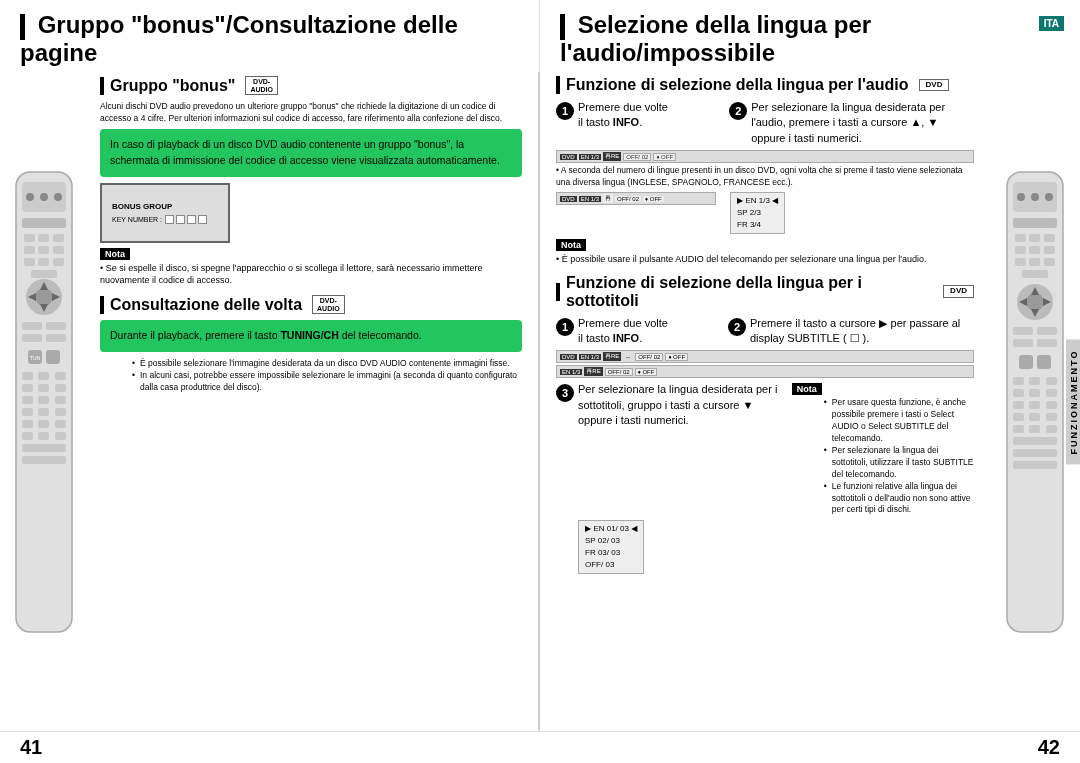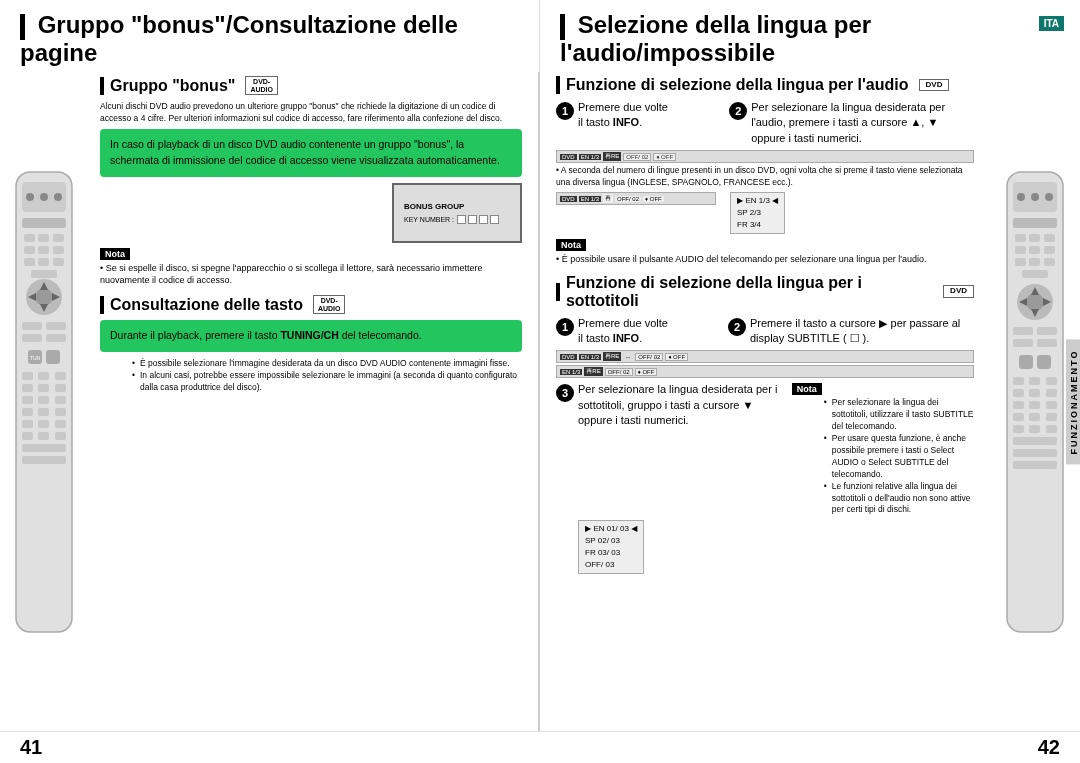--- a/index.html
+++ b/index.html
@@ -290,21 +290,21 @@
             <span style="font-size:7px;font-weight:bold;">DVD-</span>
             <span style="font-size:7px;font-weight:bold;">AUDIO</span>
           </div>
         </div>
         <p class="small-text">Alcuni dischi DVD audio prevedono un ulteriore gruppo "bonus" che richiede la digitazione di un codice di accesso a 4 cifre. Per ulteriori informazioni sul codice di accesso, fare riferimento alla confezione del disco.</p>
 
         <div class="gray-box">
           <span>In caso di playback di un disco DVD audio contenente un gruppo "bonus", la schermata di immissione del codice di accesso viene visualizzata automaticamente.</span>
         </div>
 
-        <div style="display:flex;justify-content:flex-end;margin:4px 0;">
+        <div style="display:flex;justify-content:flex-start;margin:4px 0;">
           <div style="background:#ddd;border:2px solid #666;width:130px;height:60px;display:flex;flex-direction:column;align-items:flex-start;justify-content:center;padding:6px 10px;">
             <div style="font-size:8px;font-weight:bold;">BONUS GROUP</div>
             <div style="display:flex;align-items:center;gap:3px;margin-top:4px;">
               <span style="font-size:7px;">KEY NUMBER :</span>
               <div style="display:flex;gap:2px;">
                 <div style="width:9px;height:9px;border:1px solid #888;background:#fff;"></div>
                 <div style="width:9px;height:9px;border:1px solid #888;background:#fff;"></div>
                 <div style="width:9px;height:9px;border:1px solid #888;background:#fff;"></div>
                 <div style="width:9px;height:9px;border:1px solid #888;background:#fff;"></div>
               </div>
@@ -314,21 +314,21 @@
 
         <div style="margin-top:4px;">
           <span class="nota-box">Nota</span>
           <p class="nota-content">• Se si espelle il disco, si spegne l'apparecchio o si scollega il lettore, sarà necessario immettere nuovamente il codice di accesso.</p>
         </div>
       </div>
 
       <div class="sub-section">
         <div class="section-title">
           <span class="section-bar"></span>
-          <span>Consultazione delle tasto</span>
+          <span>Consultazione delle volta</span>
           <div class="dvd-badge">
             <span style="font-size:7px;font-weight:bold;">DVD-</span>
             <span style="font-size:7px;font-weight:bold;">AUDIO</span>
           </div>
         </div>
         <div class="gray-box">
           Durante il playback, premere il tasto <strong>TUNING/CH</strong> del telecomando.
         </div>
         <ul class="bullet-list">
           <li>È possibile selezionare l'immagine desiderata da un disco DVD AUDIO contenente immagini fisse.</li>
@@ -446,22 +446,22 @@
         <div style="display:flex;gap:8px;align-items:flex-start;margin-bottom:4px;">
           <div style="display:flex;align-items:flex-start;gap:4px;flex:1.5;">
             <div class="step-num">3</div>
             <div class="step-text">
               Per selezionare la lingua desiderata per i sottotitoli, gruppo i tasti a cursore ▼ oppure i tasti numerici.
             </div>
           </div>
           <div style="flex:1.2;">
             <span class="nota-box">Nota</span>
             <ul class="bullet-list">
+              <li>Per usare questa funzione, è anche possibile premere i tasti o Select AUDIO o Select SUBTITLE del telecomando.</li>
               <li>Per selezionare la lingua dei sottotitoli, utilizzare il tasto SUBTITLE del telecomando.</li>
-              <li>Per usare questa funzione, è anche possibile premere i tasti o Select AUDIO o Select SUBTITLE del telecomando.</li>
               <li>Le funzioni relative alla lingua dei sottotitoli o dell'audio non sono attive per certi tipi di dischi.</li>
             </ul>
           </div>
         </div>
 
         
         <div style="font-size:8px;line-height:1.5;background:#eee;border:1px solid #aaa;padding:2px 6px;display:inline-block;margin-left:22px;margin-bottom:4px;">
           <div>▶ EN 01/ 03 ◀</div>
           <div>SP 02/ 03</div>
           <div>FR 03/ 03</div>

